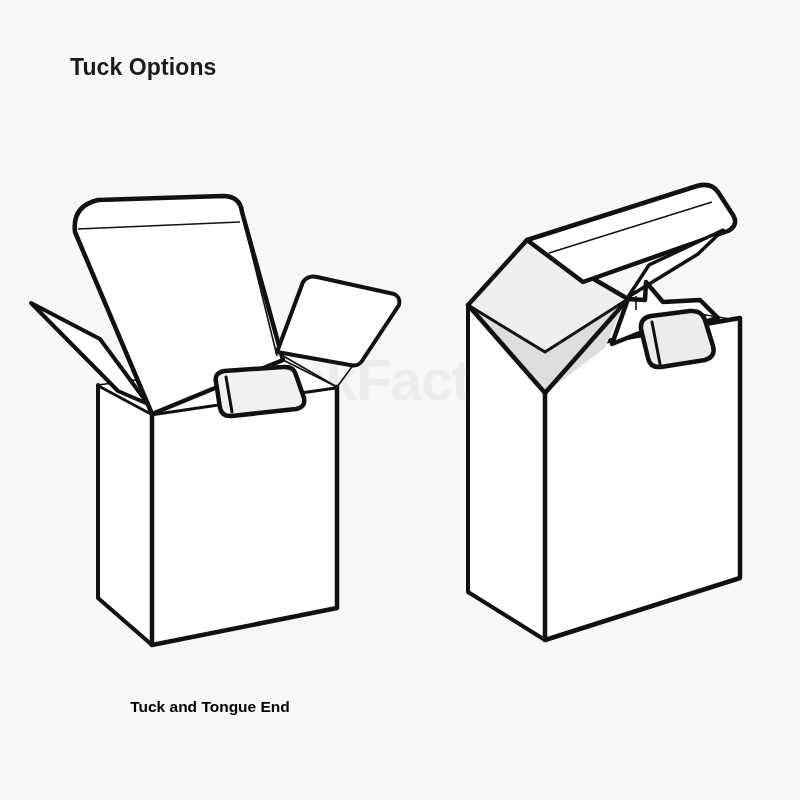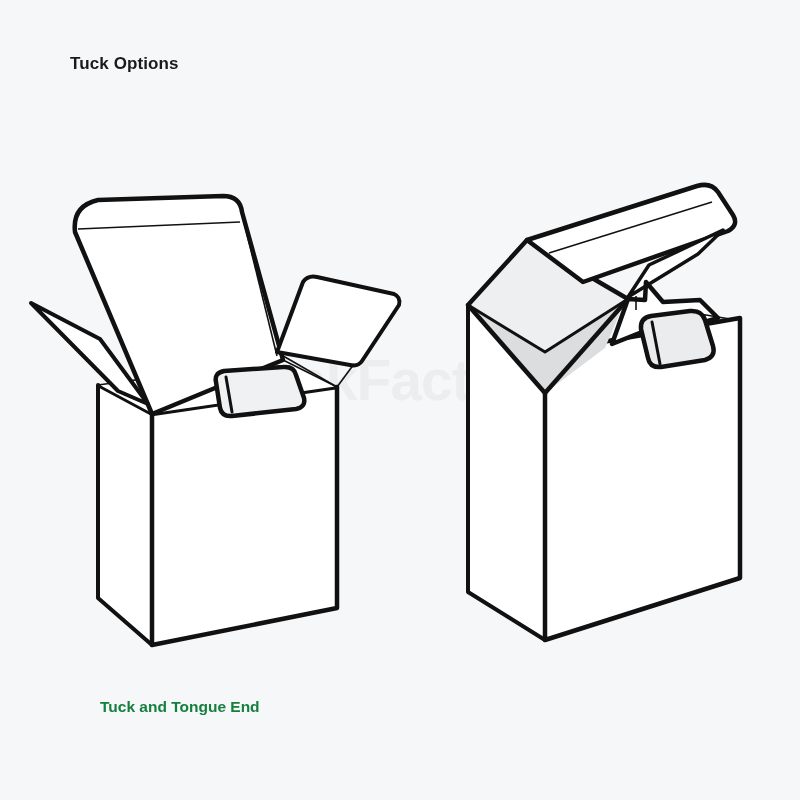--- a/index.html
+++ b/index.html
@@ -17,32 +17,33 @@
   }
   #stage {
     position: relative;
     width: 800px;
     height: 800px;
   }
   #page-title {
     position: absolute;
     left: 70px;
     top: 54px;
-    font-size: 17px;
+    font-size: 23px;
     font-weight: bold;
     color: #1a1a1a;
     letter-spacing: 0.1px;
     white-space: nowrap;
   }
   .caption {
     position: absolute;
     font-size: 15.5px;
     font-weight: bold;
-    color: #15803d;
+    color: #000000;
     white-space: nowrap;
+    text-align: center;
   }
   #caption-left  { left: 100px; top: 698px; width: 220px; }
   #caption-right { left: 505px; top: 698px; width: 220px; }
 
   #art {
     position: absolute;
     left: 0;
     top: 0;
     width: 800px;
     height: 800px;

